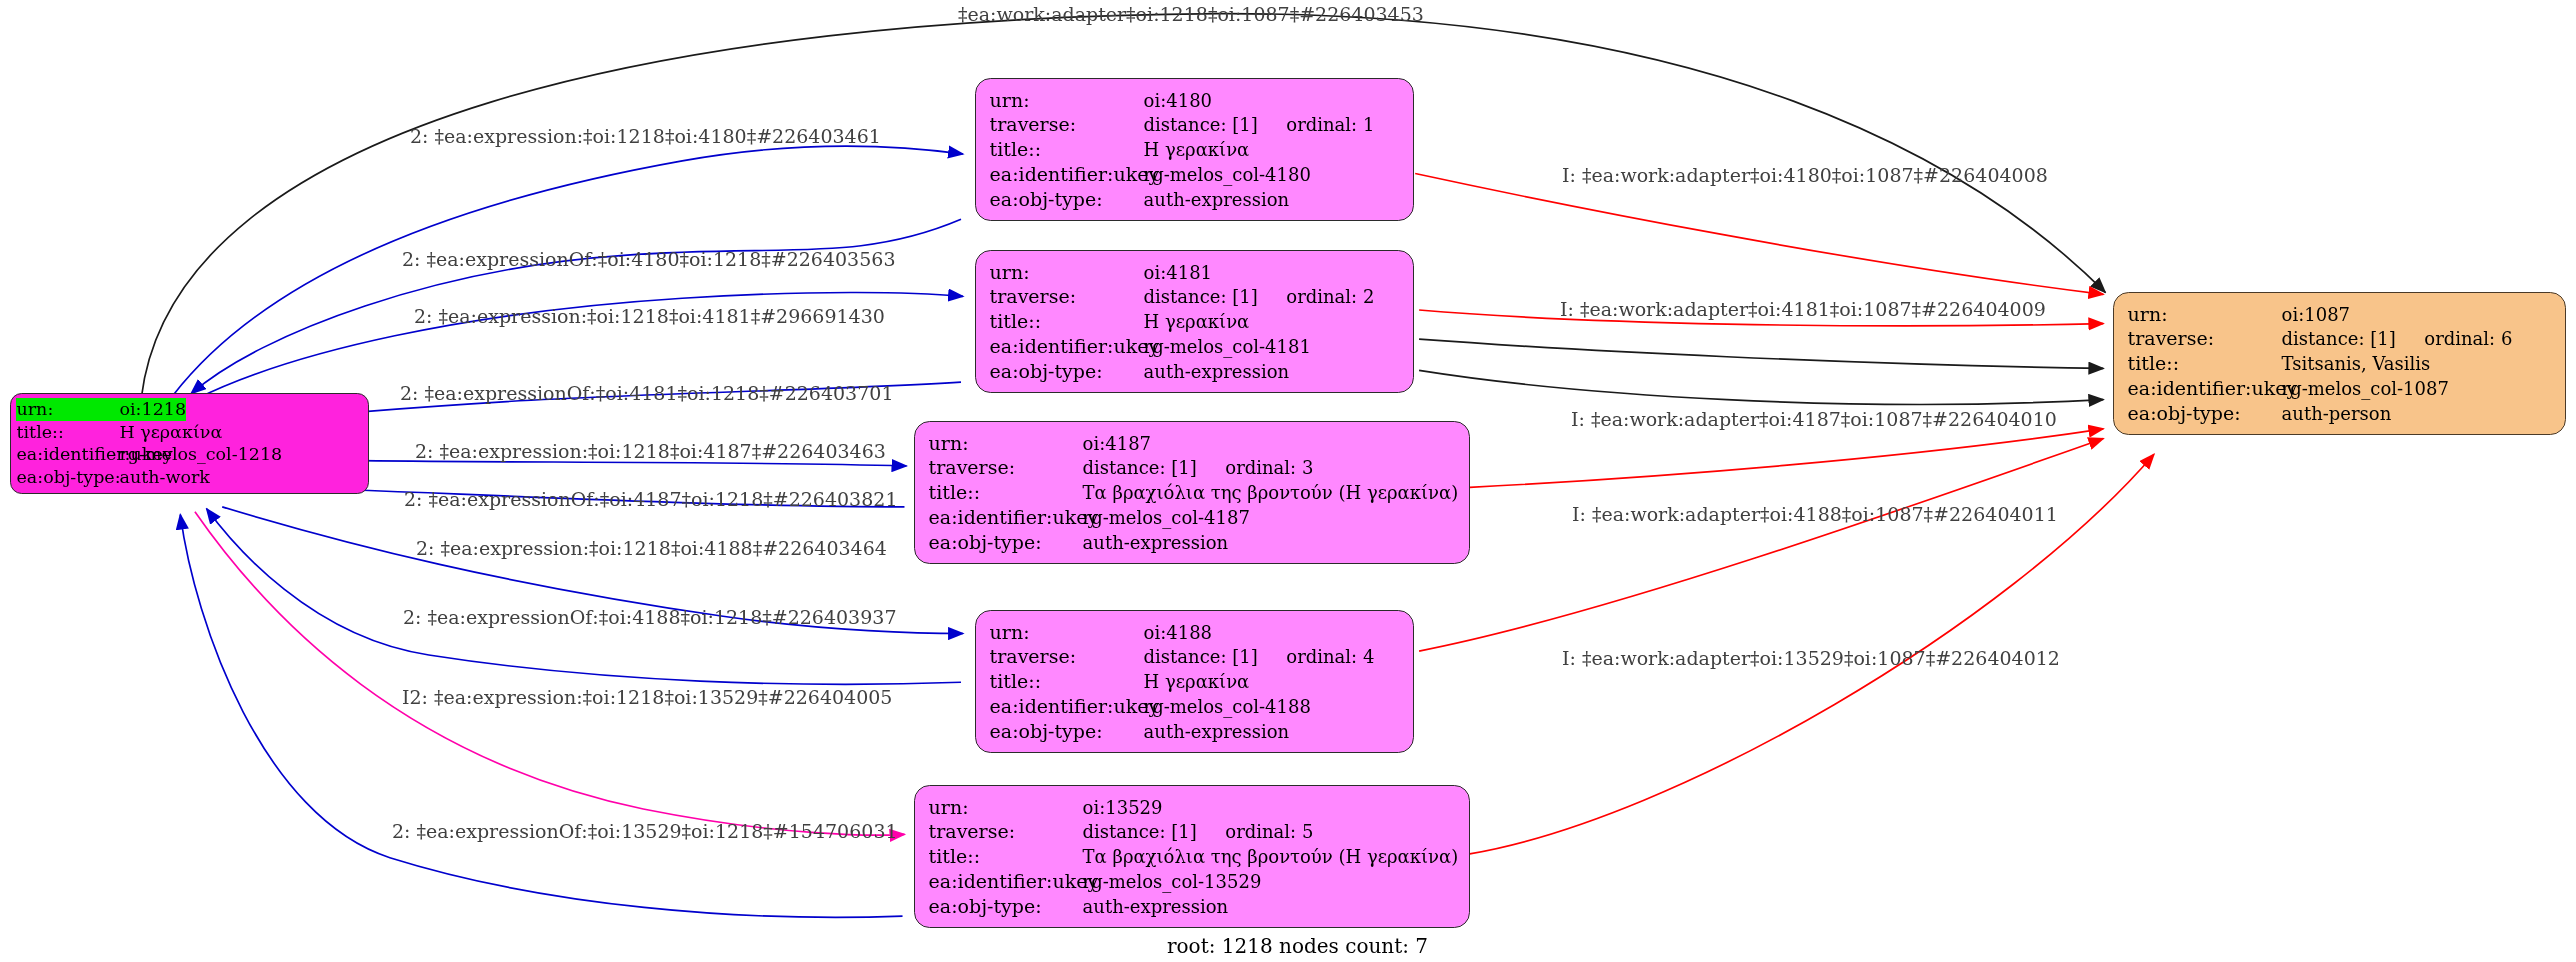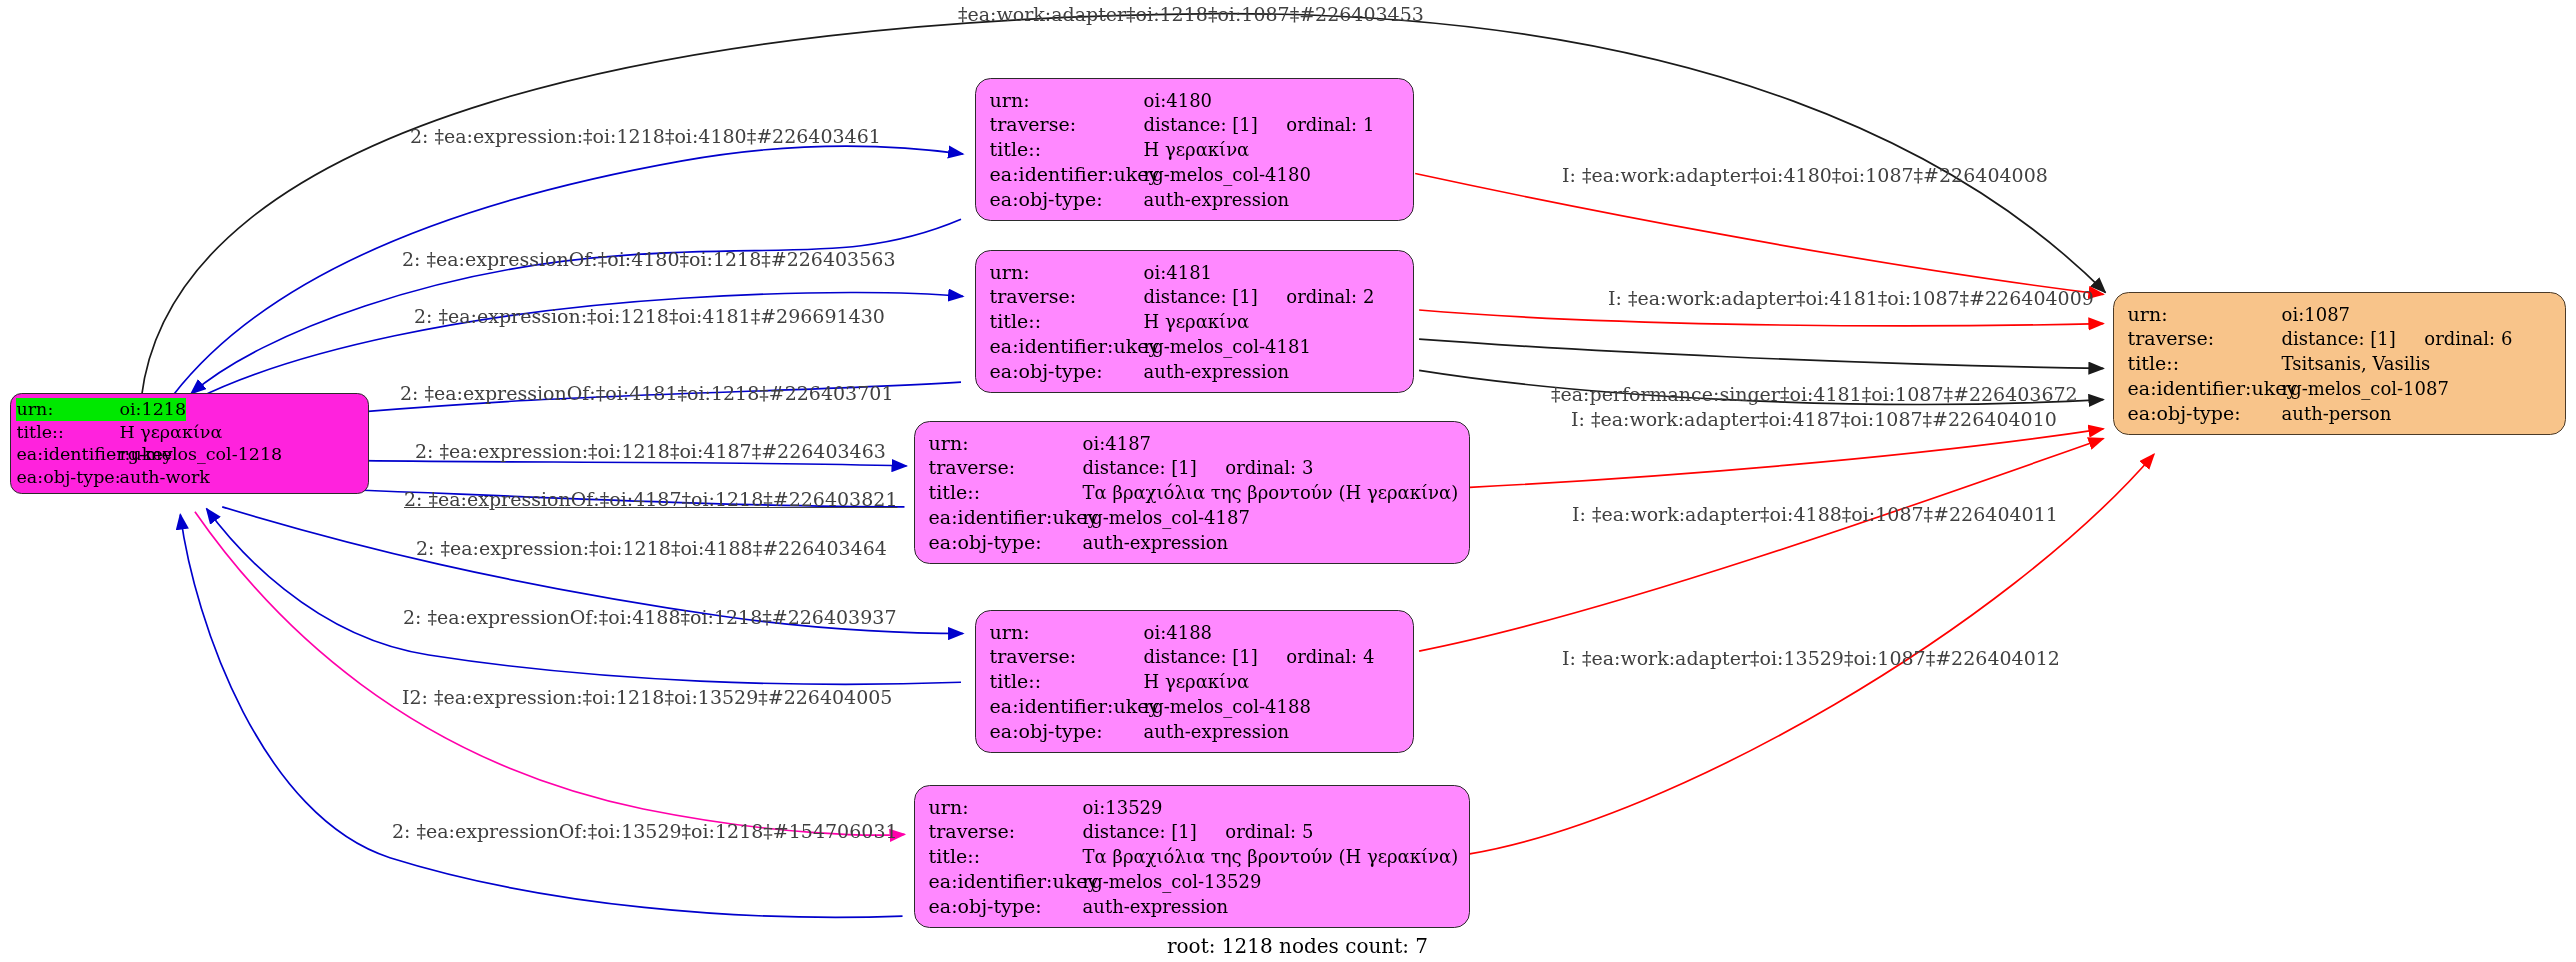--- a/index.html
+++ b/index.html
@@ -298,28 +298,27 @@
       <span class="v">auth-person</span>
     </div>
   </div>
 
   <div class="edge-label" style="left:958px;  top:4.9px;">‡ea:work:adapter‡oi:1218‡oi:1087‡#226403453</div>
   <div class="edge-label" style="left:410px;  top:127px;">2: ‡ea:expression:‡oi:1218‡oi:4180‡#226403461</div>
   <div class="edge-label" style="left:402px;  top:250px;">2: ‡ea:expressionOf:‡oi:4180‡oi:1218‡#226403563</div>
   <div class="edge-label" style="left:414px;  top:307px;">2: ‡ea:expression:‡oi:1218‡oi:4181‡#296691430</div>
   <div class="edge-label" style="left:400px;  top:384px;">2: ‡ea:expressionOf:‡oi:4181‡oi:1218‡#226403701</div>
   <div class="edge-label" style="left:415px;  top:442px;">2: ‡ea:expression:‡oi:1218‡oi:4187‡#226403463</div>
-  <div class="edge-label" style="left:404px;  top:490px;text-decoration:underline;">2: ‡ea:expressionOf:‡oi:4187‡oi:1218‡#226403821</div>
+  <div class="edge-label" style="left:404px;  top:490px;">2: ‡ea:expressionOf:‡oi:4187‡oi:1218‡#226403821</div>
   <div class="edge-label" style="left:416px;  top:539px;">2: ‡ea:expression:‡oi:1218‡oi:4188‡#226403464</div>
   <div class="edge-label" style="left:403px;  top:608px;">2: ‡ea:expressionOf:‡oi:4188‡oi:1218‡#226403937</div>
   <div class="edge-label" style="left:402px;  top:688px;">I2: ‡ea:expression:‡oi:1218‡oi:13529‡#226404005</div>
   <div class="edge-label" style="left:392px;  top:822px;">2: ‡ea:expressionOf:‡oi:13529‡oi:1218‡#154706031</div>
   <div class="edge-label" style="left:1562px; top:166px;">I: ‡ea:work:adapter‡oi:4180‡oi:1087‡#226404008</div>
-  <div class="edge-label" style="left:1560px; top:289px;margin-left:48px;">I: ‡ea:work:adapter‡oi:4181‡oi:1087‡#226404009</div>
-  <div class="edge-label" style="left:1551px; top:385px;">‡ea:performance:singer‡oi:4181‡oi:1087‡#226403672</div>
+  <div class="edge-label" style="left:1560px; top:300px;">I: ‡ea:work:adapter‡oi:4181‡oi:1087‡#226404009</div>
   <div class="edge-label" style="left:1571px; top:410px;">I: ‡ea:work:adapter‡oi:4187‡oi:1087‡#226404010</div>
   <div class="edge-label" style="left:1572px; top:505px;">I: ‡ea:work:adapter‡oi:4188‡oi:1087‡#226404011</div>
   <div class="edge-label" style="left:1562px; top:649px;">I: ‡ea:work:adapter‡oi:13529‡oi:1087‡#226404012</div>
 
   <div class="footer-label" style="left:1167px; top:934px;">root: 1218 nodes count: 7</div>
 
 </div>
 
 
 </body></html>

